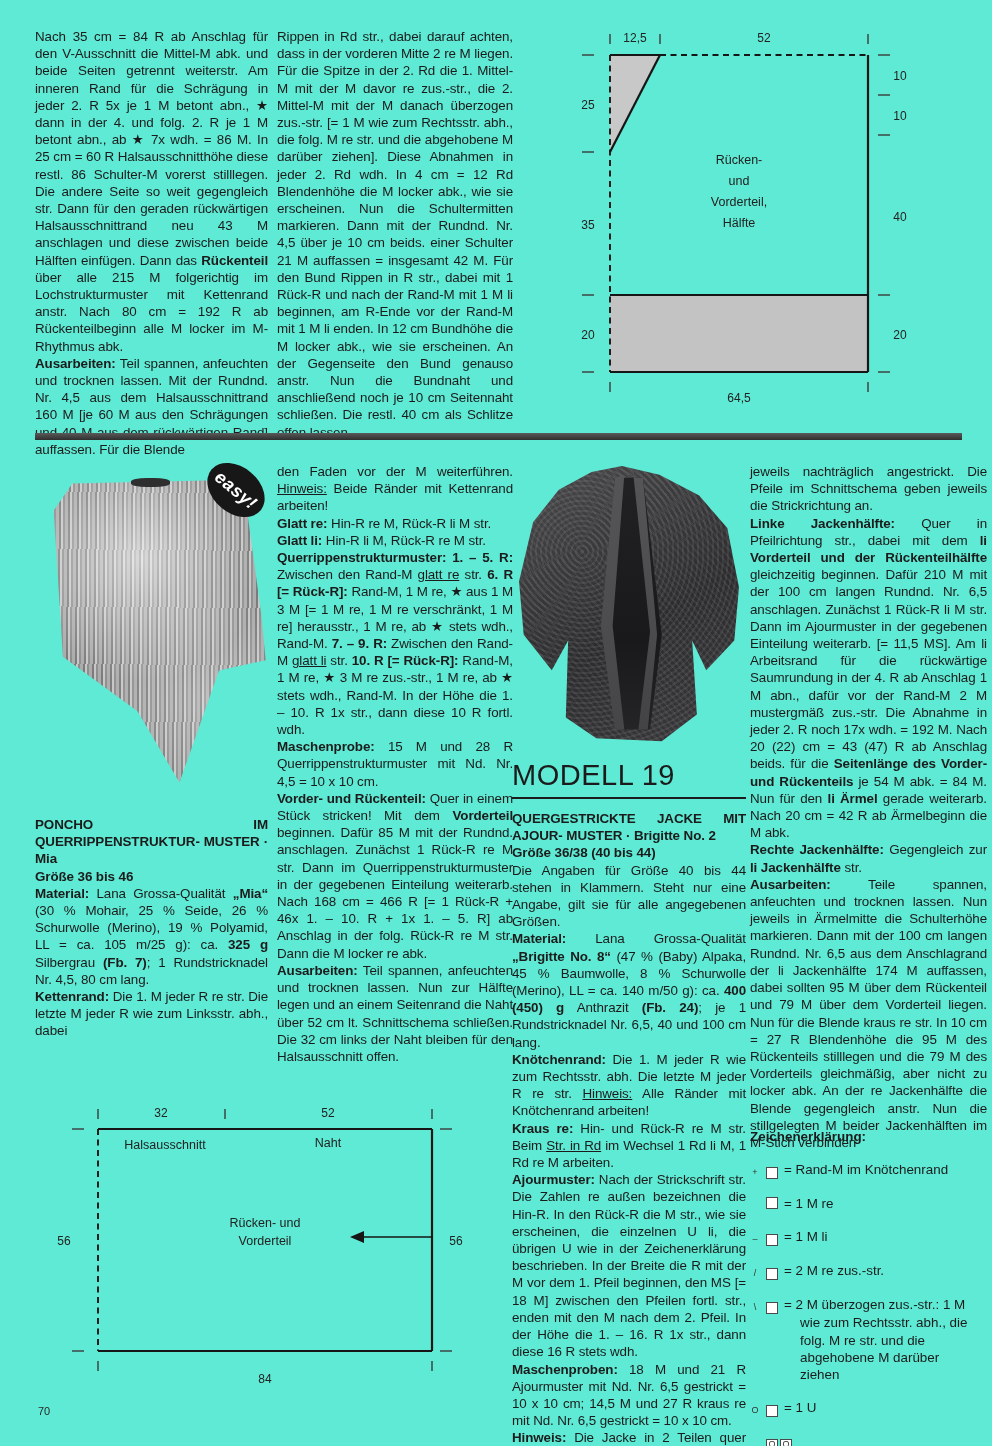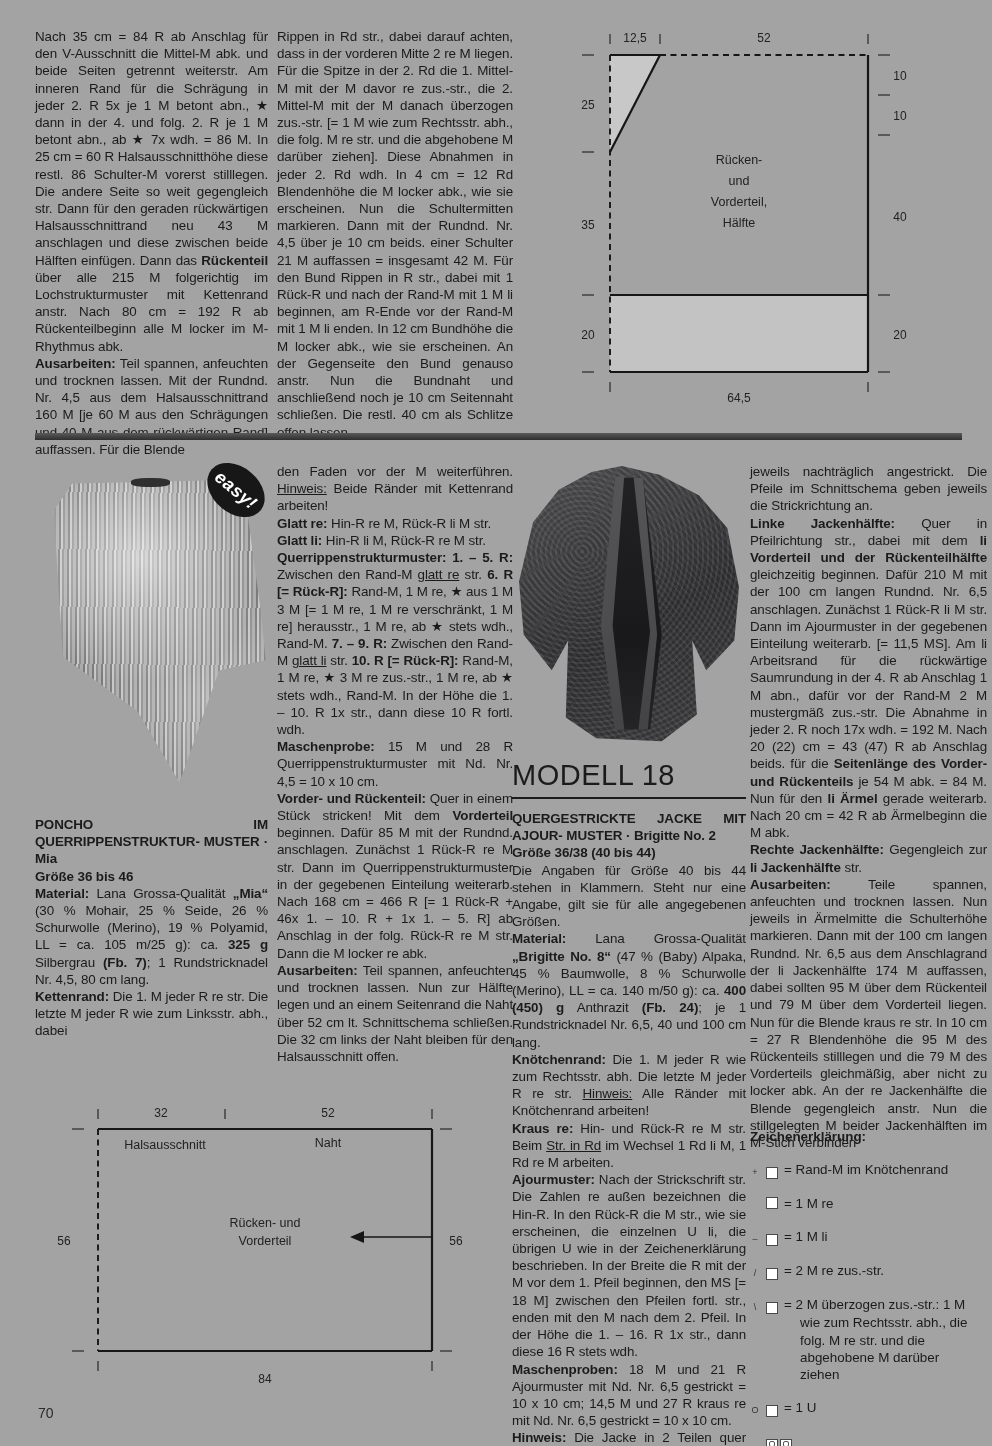--- a/index.html
+++ b/index.html
@@ -1,16 +1,16 @@
 <!DOCTYPE html>
 <html lang="de"><head>
 <meta charset="utf-8">
 <style>
   html,body{margin:0;padding:0;background:#e8e8e8;}
-  .page{position:relative;width:992px;height:1446px;background:#a3a3a3;margin:0 auto;
+  .page{position:relative;width:992px;height:1446px;background:#5eead4;margin:0 auto;
         font-family:"Liberation Sans",sans-serif;color:#1b1b1b;overflow:hidden;}
   .col{position:absolute;}
   .body-text{font-size:13.4px;line-height:17.2px;letter-spacing:-0.1px;}
   .body-text p{margin:0;text-align:justify;hyphens:auto;}
   .b{font-weight:bold;}
   .u{text-decoration:underline;}
   h1.modell{font-size:29px;line-height:30px;font-weight:400;letter-spacing:.5px;margin:0;
             padding-bottom:7px;border-bottom:2px solid #1c1c1c;}
   .after-h1{margin-top:11px;}
   #top-col1{left:35px;top:28px;width:233px;}
@@ -73,21 +73,21 @@
   .cable .cell:first-child{border-left:1px solid #4a4a4a;border-radius:0 0 0 6px;}
   .cable .cell:last-child{border-radius:0 0 6px 0;}
   
   svg text{font-family:"Liberation Sans",sans-serif;font-size:12.5px;fill:#222;}
   svg text.small{font-size:12px;}
   #schematic1{position:absolute;left:578px;top:22px;}
   #schematic2{position:absolute;left:28px;top:1085px;}
   .solid{stroke:#161616;stroke-width:2.2;fill:none;}
   .dashed{stroke:#161616;stroke-width:1.9;stroke-dasharray:6 4.5;fill:none;}
   .tick{stroke:#3a3a3a;stroke-width:1.4;}
-  #page-number{position:absolute;left:38px;top:1405px;font-size:14px;color:#2a2a2a;}
+  #page-number{position:absolute;left:38px;top:1405px;font-size:11px;color:#2a2a2a;}
 </style>
 </head>
 <body>
 
 <div class="page">
 
   <div id="top-col1" class="col body-text">
       <p><span>Nach 35 cm = 84 R ab Anschlag für den V-Ausschnitt die Mittel-M abk. und beide Seiten getrennt weiterstr. Am inneren Rand für die Schrägung in jeder 2. R 5x je 1 M betont abn., ★ dann in der 4. und folg. 2. R je 1 M betont abn., ab ★ 7x wdh. = 86 M. In 25 cm = 60 R Halsausschnitthöhe diese restl. 86 Schulter-M vorerst stilllegen. Die andere Seite so weit gegengleich str. Dann für den geraden rückwärtigen Halsausschnittrand neu 43 M anschlagen und diese zwischen beide Hälften einfügen. Dann das </span><span class="b">Rückenteil</span><span> über alle 215 M folgerichtig im Lochstrukturmuster mit Kettenrand anstr. Nach 80 cm = 192 R ab Rückenteilbeginn alle M locker im M-Rhythmus abk.</span></p>
       <p><span class="b">Ausarbeiten:</span><span> Teil spannen, anfeuchten und trocknen lassen. Mit der Rundnd. Nr. 4,5 aus dem Halsausschnittrand 160 M [je 60 M aus den Schrägungen und 40 M aus dem rückwärtigen Rand] auffassen. Für die Blende</span></p>
     </div>
@@ -172,21 +172,21 @@
     </div>
 
   <div id="photo-jacket">
     <div class="garment"></div>
     <div class="opening"></div>
     <div class="lapel"></div>
     <div class="lapel2"></div>
   </div>
 
   <div id="colC" class="col body-text">
-    <h1 class="modell">MODELL 18</h1>
+    <h1 class="modell">MODELL 19</h1>
     <div class="after-h1">
         <p><span class="b">QUERGESTRICKTE JACKE MIT AJOUR- MUSTER · Brigitte No. 2</span></p>
         <p><span class="b">Größe 36/38 (40 bis 44)</span></p>
         <p><span>Die Angaben für Größe 40 bis 44 stehen in Klammern. Steht nur eine Angabe, gilt sie für alle angegebenen Größen.</span></p>
         <p><span class="b">Material:</span><span> Lana Grossa-Qualität </span><span class="b">„Brigitte No. 8“</span><span> (47 % (Baby) Alpaka, 45 % Baumwolle, 8 % Schurwolle (Merino), LL = ca. 140 m/50 g): ca. </span><span class="b">400 (450) g</span><span> Anthrazit </span><span class="b">(Fb. 24)</span><span>; je 1 Rundstricknadel Nr. 6,5, 40 und 100 cm lang.</span></p>
         <p><span class="b">Knötchenrand:</span><span> Die 1. M jeder R wie zum Rechtsstr. abh. Die letzte M jeder R re str. </span><span class="u">Hinweis:</span><span> Alle Ränder mit Knötchenrand arbeiten!</span></p>
         <p><span class="b">Kraus re:</span><span> Hin- und Rück-R re M str. Beim </span><span class="u">Str. in Rd</span><span> im Wechsel 1 Rd li M, 1 Rd re M arbeiten.</span></p>
         <p><span class="b">Ajourmuster:</span><span> Nach der Strickschrift str. Die Zahlen re außen bezeichnen die Hin-R. In den Rück-R die M str., wie sie erscheinen, die einzelnen U li, die übrigen U wie in der Zeichenerklärung beschrieben. In der Breite die R mit der M vor dem 1. Pfeil beginnen, den MS [= 18 M] zwischen den Pfeilen fortl. str., enden mit den M nach dem 2. Pfeil. In der Höhe die 1. – 16. R 1x str., dann diese 16 R stets wdh.</span></p>
         <p><span class="b">Maschenproben:</span><span> 18 M und 21 R Ajourmuster mit Nd. Nr. 6,5 gestrickt = 10 x 10 cm; 14,5 M und 27 R kraus re mit Nd. Nr. 6,5 gestrickt = 10 x 10 cm.</span></p>
         <p><span class="b">Hinweis:</span><span> Die Jacke in 2 Teilen quer stricken, dabei jeweils im Rücken- und Vorderteil beginnen und zum Ärmelende arbeiten. Die breiten Kraus-rechts-Blenden werden</span></p>

